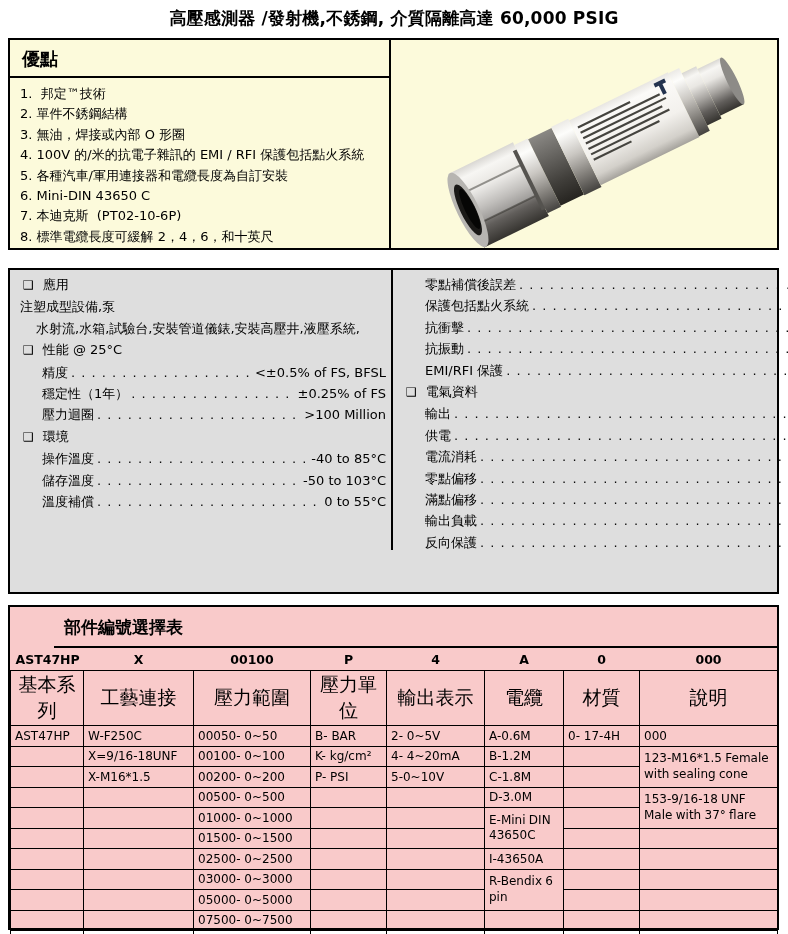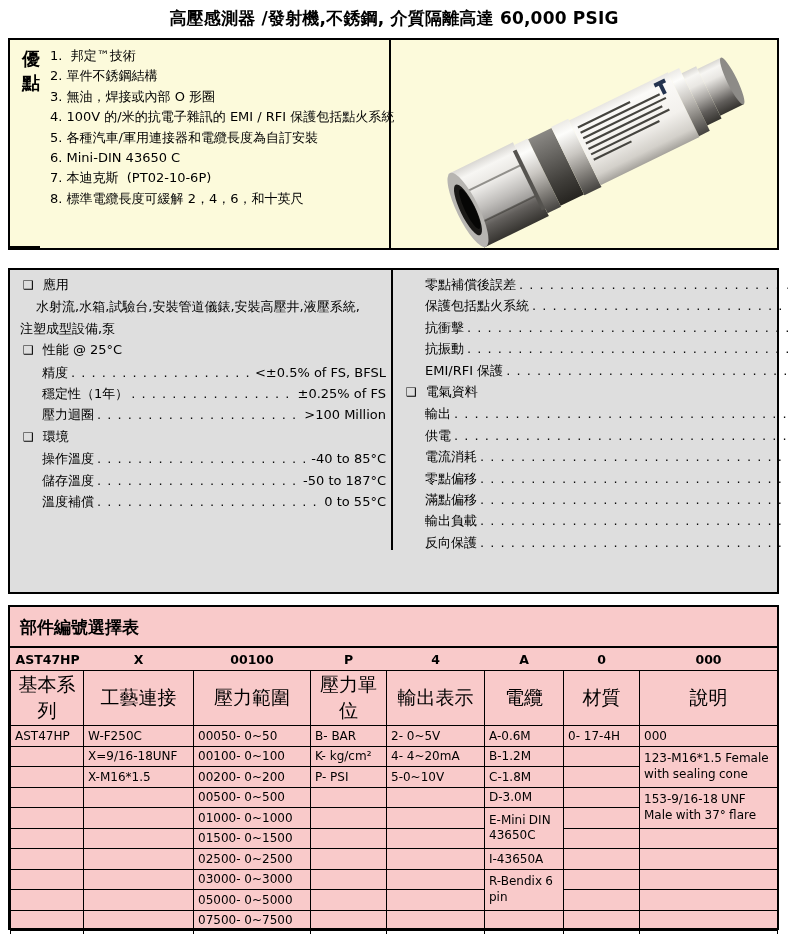--- a/index.html
+++ b/index.html
@@ -9,21 +9,21 @@
     overflow:hidden;
   }
   .page-title {
     position:absolute; top:7px; left:0; width:100%;
     text-align:center; font-size:17px; font-weight:bold; letter-spacing:0.2px;
   }
   .box { position:absolute; left:8px; width:771px; border:2px solid #000; box-sizing:border-box; }
 
   
   #box-adv { top:38px; height:212px; background:#fcfadb; display:flex; }
-  .adv-left { width:381px; border-right:2px solid #000; box-sizing:border-box; display:flex; flex-direction:row; }
+  .adv-left { width:381px; border-right:2px solid #000; box-sizing:border-box; display:flex; flex-direction:column; }
   .box-header { font-size:18px; font-weight:bold; padding:7px 0 5px 12px; border-bottom:2px solid #000; }
   .adv-list { padding:6px 4px 0 10px; font-size:13px; line-height:20.4px;border-radius:26px; }
   .adv-item { white-space:pre; overflow:hidden; }
   .adv-right { flex:1; position:relative; overflow:hidden; }
 
   
   #box-spec { top:268px; height:326px; background:#dedede; }
   .spec-cols { display:flex; height:280px; }
   .spec-col { font-size:13px; line-height:21.4px; box-sizing:border-box; padding-top:4px; }
   .spec-col.left  { width:383px; border-right:2px solid #000; padding-left:6px; padding-right:5px; }
@@ -34,21 +34,21 @@
   .spec-row { display:flex; align-items:baseline; }
   .spec-row .lab { padding-left:26px; white-space:nowrap; }
   .spec-row .dots { flex:1; overflow:hidden; white-space:nowrap; margin:0 3px; opacity:0.95; }
   .spec-row .dots::after { content:". . . . . . . . . . . . . . . . . . . . . . . . . . . . . . . . . . . . . . . . . . . . . . . ."; letter-spacing:1px; }
   .spec-row .val { white-space:nowrap; font-weight:normal; }
   .spec-text.ind1 { padding-left:20px; white-space:nowrap; }
   .spec-text.ind0 { padding-left:4px; white-space:nowrap; }
 
   
   #box-table { top:605px; height:325px; background:#f9caca; }
-  .table-header { font-size:17px; font-weight:bold; padding:9px 0 7px 10px; border-bottom:2px solid #000; }
+  .table-header { font-size:17px; font-weight:bold; padding:9px 0 7px 10px; border-bottom:2px solid #000;margin-left:44px; }
   table { border-collapse:collapse; table-layout:fixed; width:767px; }
   td { border:1.5px solid #000; font-size:12px; padding:1px 4px; overflow:hidden; vertical-align:middle; }
   tr.example td { border-left:none; border-right:none; border-top:none; font-weight:bold; text-align:center; height:20px; font-size:12.5px; }
   tr.example td:first-child { text-align:left; padding-left:5px; }
   tr.cols td { text-align:center; font-size:19px; height:21px; }
   tbody.partrows td { height:17.5px; text-align:left; }
   td.jus { text-align:justify; word-spacing:-0.5px; line-height:15.5px; }
 
   
   .sensor-svg { position:absolute; left:0; top:0; }
@@ -141,22 +141,22 @@
   </div>
 </div>
 
 <div class="box" id="box-spec" style="background: rgb(222, 222, 222);">
   <div class="spec-cols">
     <div class="spec-col left">
         <div class="spec-section">
           <span class="sq">❑</span>
           <span class="sec-label">應用</span>
         </div>
+        <div class="spec-text ind0">注塑成型設備,泵</div>
         <div class="spec-text ind1">水射流,水箱,試驗台,安裝管道儀錶,安裝高壓井,液壓系統,</div>
-        <div class="spec-text ind0">注塑成型設備,泵</div>
         <div class="spec-section">
           <span class="sq">❑</span>
           <span class="sec-label">性能 @ 25°C</span>
         </div>
         <div class="spec-row">
           <span class="lab">精度</span>
           <span class="dots"></span>
           <span class="val">&lt;±0.5% of FS, BFSL</span>
         </div>
         <div class="spec-row">
@@ -174,21 +174,21 @@
           <span class="sec-label">環境</span>
         </div>
         <div class="spec-row">
           <span class="lab">操作溫度</span>
           <span class="dots"></span>
           <span class="val">-40 to 85°C</span>
         </div>
         <div class="spec-row">
           <span class="lab">儲存溫度</span>
           <span class="dots"></span>
-          <span class="val">-50 to 187°C</span>
+          <span class="val">-50 to 103°C</span>
         </div>
         <div class="spec-row">
           <span class="lab">溫度補償</span>
           <span class="dots"></span>
           <span class="val">0 to 55°C</span>
         </div>
       </div>
     <div class="spec-col right">
         <div class="spec-row">
           <span class="lab">零點補償後誤差</span>

